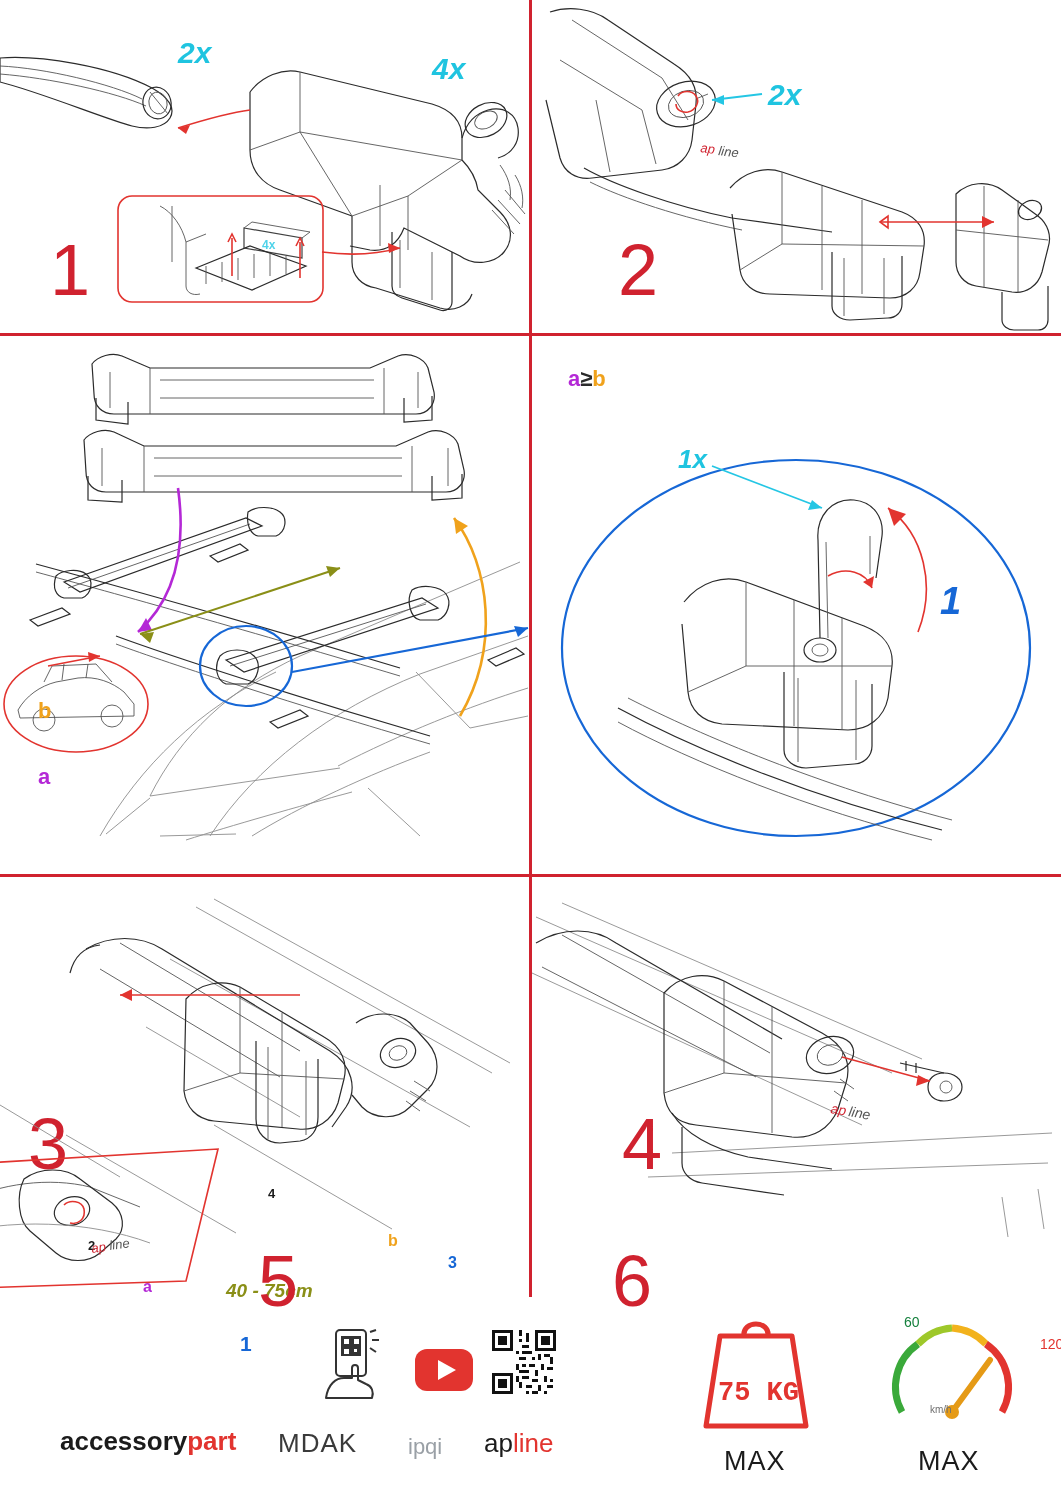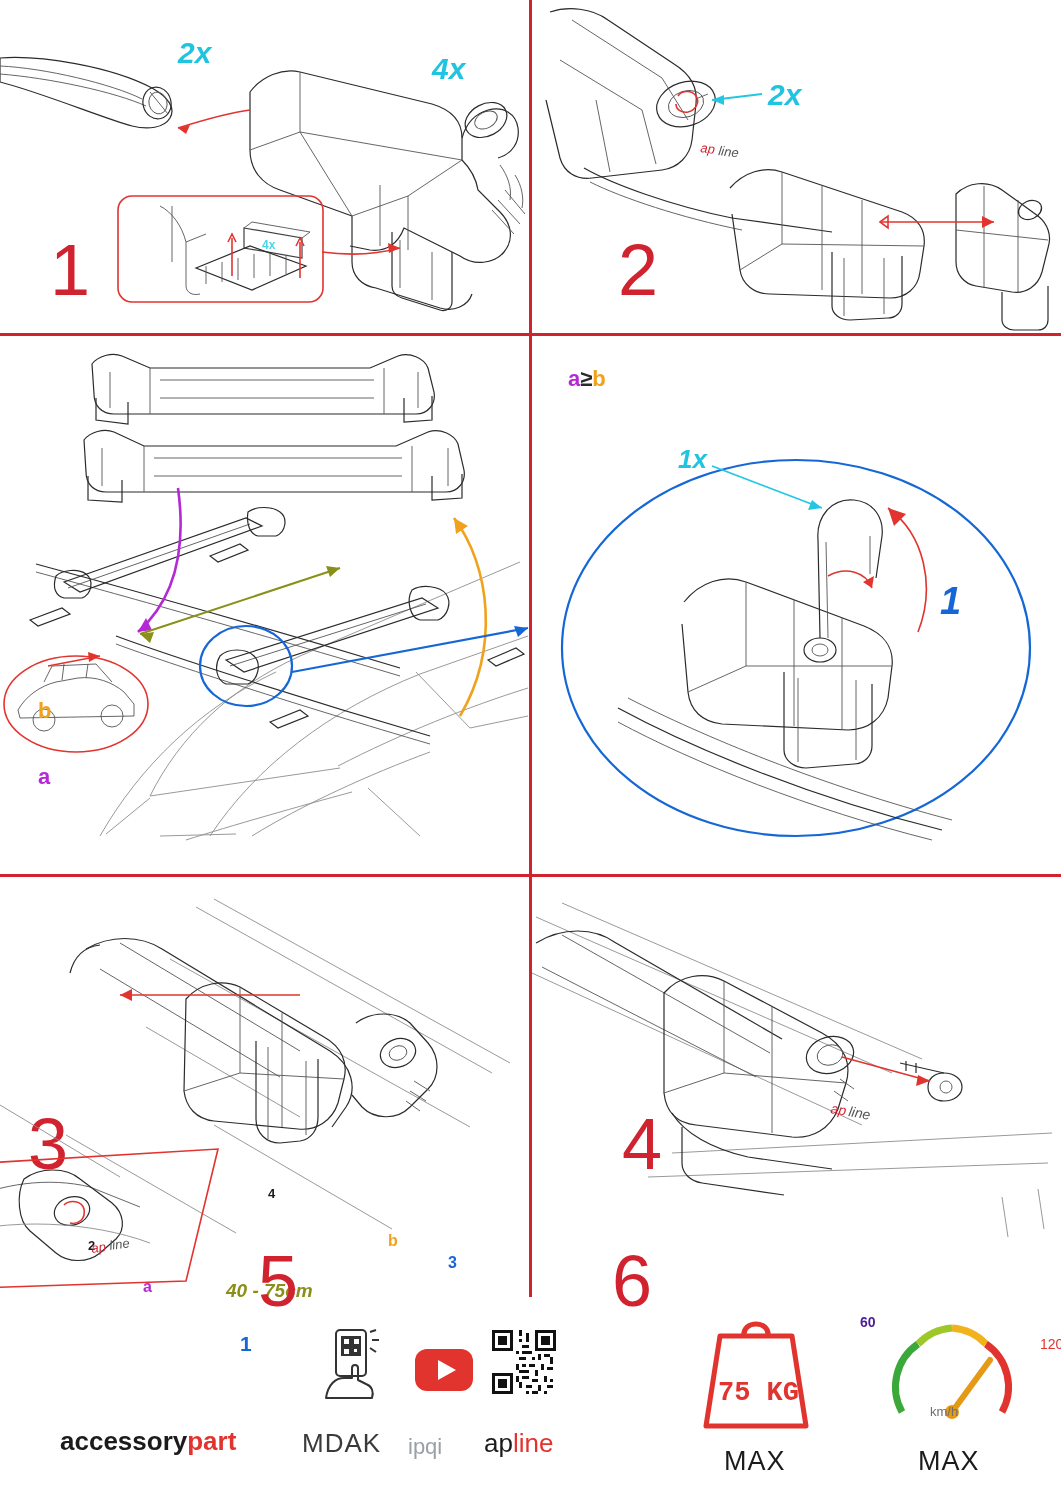--- a/index.html
+++ b/index.html
@@ -79,21 +79,20 @@
     font-weight: 700;
   }
   .brand-acc .dark { color: #1b1b1b; }
   .brand-acc .red { color: #e2342f; }
   .brand-mdak {
     position: absolute;
     font-size: 26px;
     color: #3a3a3a;
     font-weight: 400;
     letter-spacing: 1px;
-    margin-left: 24px;
   }
   .brand-ipqi {
     position: absolute;
     font-size: 22px;
     color: #9aa0a6;
     font-weight: 400;
   }
   .brand-apline {
     position: absolute;
     font-size: 26px;
@@ -144,21 +143,21 @@
     font-size: 38px;
     font-weight: 700;
     font-style: italic;
   }
   .blue-circ-one {
     position: absolute;
     color: #1667d6;
     font-size: 21px;
     font-weight: 700;
   }
-  .speed-txt { position: absolute; font-size: 13px; color: #6f6f6f; }
+  .speed-txt { position: absolute; font-size: 10px; color: #6f6f6f; }
 </style>
 </head>
 <body>
 
 <div id="sheet">
 
   <div class="divider" style="top:333px;"></div>
   <div class="divider" style="top:874px;"></div>
   <div class="vline" style="left:529px; top:336px; height:538px;"></div>
   <div class="vline" style="left:529px; top:0px; height:333px;"></div>
@@ -595,19 +594,19 @@
     <div class="max-label" style="left:724px; top:146px;">MAX</div>
 
     <svg class="abs" style="left:884px; top:8px;" width="136" height="126" viewBox="0 0 136 126">
       <path d="M18 104 A52 52 0 0 1 34 36" fill="none" stroke="#3aa93a" stroke-width="7"></path>
       <path d="M34 36 A52 52 0 0 1 68 20" fill="none" stroke="#9ec82a" stroke-width="7"></path>
       <path d="M68 20 A52 52 0 0 1 102 36" fill="none" stroke="#f2b21c" stroke-width="7"></path>
       <path d="M102 36 A52 52 0 0 1 118 104" fill="none" stroke="#e2342f" stroke-width="7"></path>
       <circle cx="68" cy="104" r="7" fill="#e59a16"></circle>
       <path d="M68 104 L106 52" stroke="#e59a16" stroke-width="6" stroke-linecap="round"></path>
     </svg>
-    <div class="speed-txt" style="left:860px; top:14px; color:#4c1d95; font-size:14px;font-weight:bold;">60</div>
+    <div class="speed-txt" style="left:904px; top:14px; color:#15803d; font-size:14px;">60</div>
     <div class="speed-txt" style="left:996px; top:36px; color:#e2342f; font-size:14px;margin-left:44px;">120</div>
     <div class="speed-txt" style="left:930px; top:104px;">km/h</div>
     <div class="max-label" style="left:918px; top:146px;">MAX</div>
   </div>
 
 </div>
 
 </body></html>

